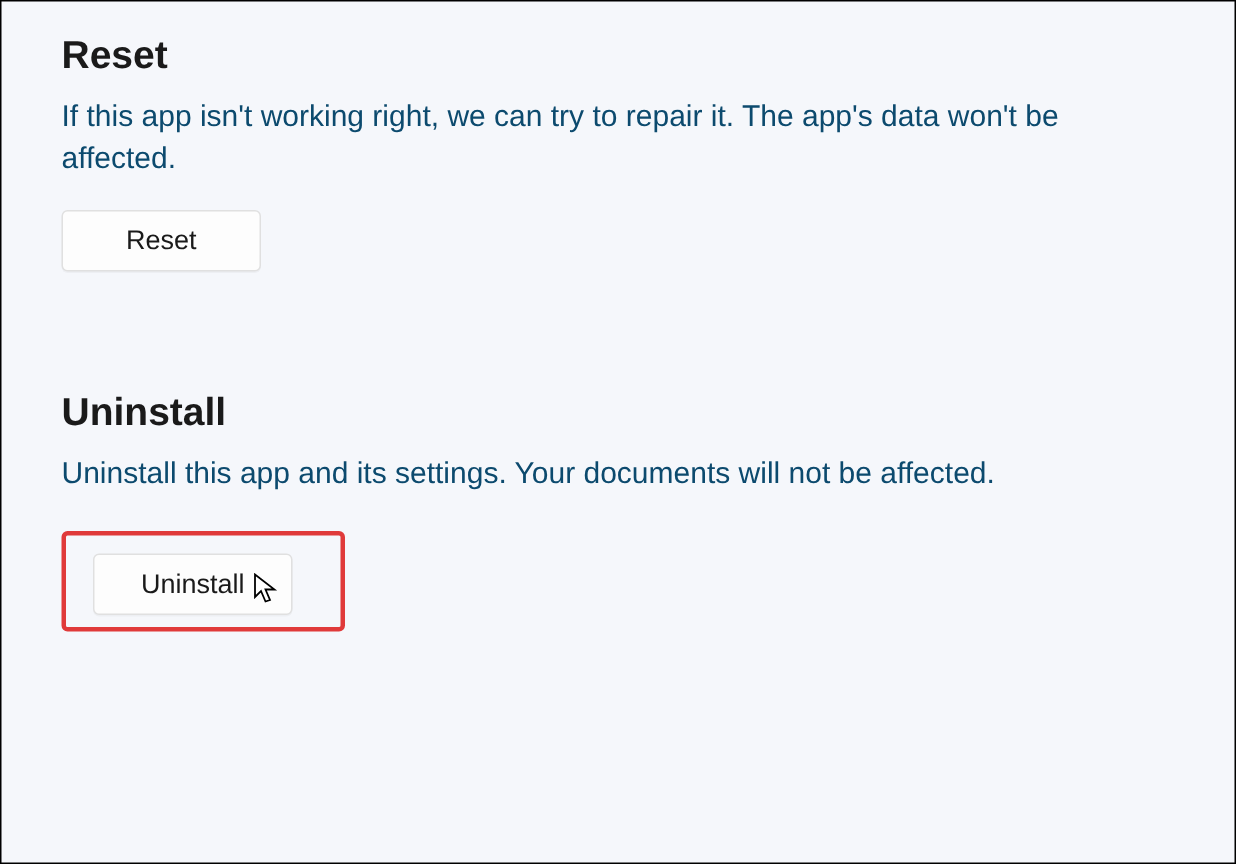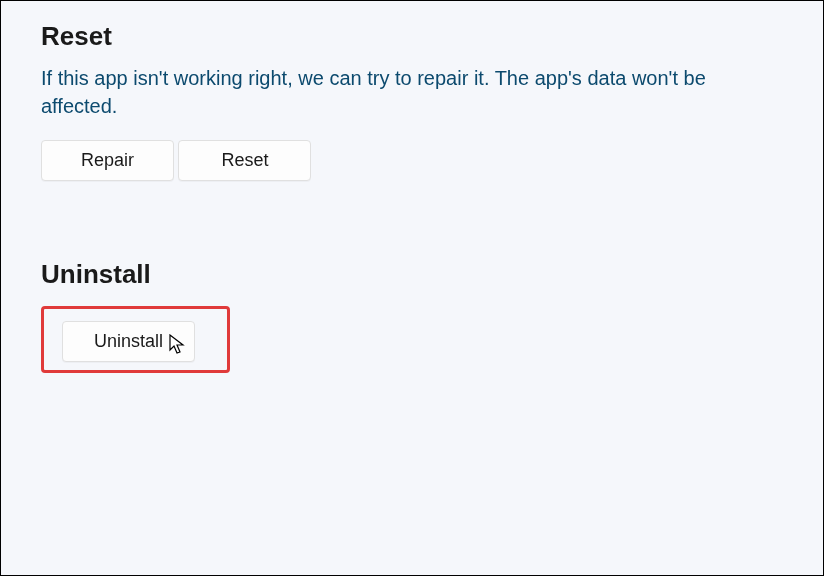--- a/index.html
+++ b/index.html
@@ -65,25 +65,25 @@
       height: 22px;
       pointer-events: none;
     }
   </style>
 </head>
 <body>
 
 <div class="section">
   <h2 class="section-title">Reset</h2>
   <p class="section-text">If this app isn't working right, we can try to repair it. The app's data won't be affected.</p>
-  <button class="action-button">Repair</button>
   <button class="action-button">Reset</button>
 </div>
 
 <div class="section" style="margin-bottom:0;">
   <h2 class="section-title">Uninstall</h2>
+  <p class="section-text">Uninstall this app and its settings. Your documents will not be affected.</p>
   <div class="highlight-box">
     <button class="action-button">Uninstall</button>
     <svg class="cursor-icon" viewBox="0 0 18 22">
       <path d="M1 1 L1 16 L5 12 L8 19 L11 18 L8 11 L14 11 Z" fill="white" stroke="#000" stroke-width="1.2"></path>
     </svg>
   </div>
 </div>
 
 </body></html>

